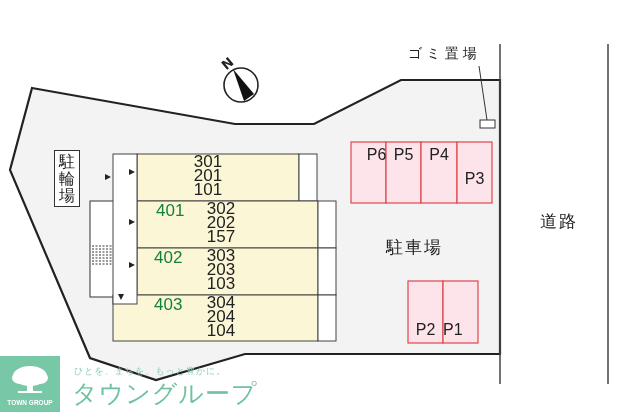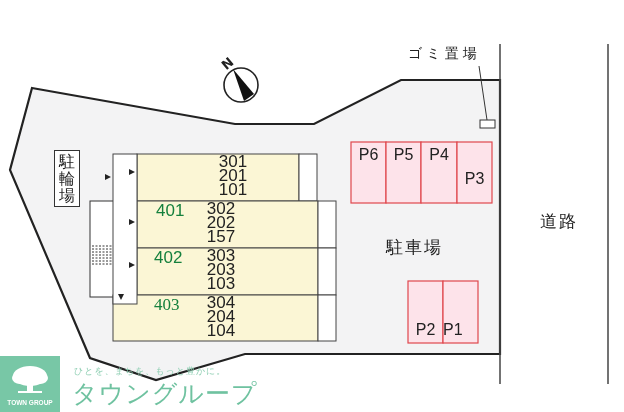--- a/index.html
+++ b/index.html
@@ -78,45 +78,45 @@
 <div class="abs jp" style="left:222px;top:56px;font-size:13px;font-weight:bold;transform:rotate(-40deg);">N</div>
 
 <div class="abs jp" style="left:408px;top:45px;font-size:14px;letter-spacing:4px;">ゴミ置場</div>
 
 <div class="abs bike" style="left:54px;top:150px;">
   <div>駐</div>
   <div>輪</div>
   <div>場</div>
 </div>
 
-<div class="abs unit-num" style="left:208px;top:155px;width:50px;">
+<div class="abs unit-num" style="left:183px;top:155px;width:50px;">
   <div>301</div>
   <div>201</div>
   <div>101</div>
 </div>
 <div class="abs floor4" style="left:156px;top:201px;">401</div>
 <div class="abs unit-num" style="left:196px;top:202px;width:50px;">
   <div>302</div>
   <div>202</div>
   <div>157</div>
 </div>
 <div class="abs floor4" style="left:154px;top:248px;">402</div>
 <div class="abs unit-num" style="left:196px;top:249px;width:50px;">
   <div>303</div>
   <div>203</div>
   <div>103</div>
 </div>
-<div class="abs floor4" style="left:154px;top:295px;font-family:Liberation Serif, serif;">403</div>
+<div class="abs floor4" style="left:154px;top:295px;">403</div>
 <div class="abs unit-num" style="left:196px;top:296px;width:50px;">
   <div>304</div>
   <div>204</div>
   <div>104</div>
 </div>
 
-<div class="abs plabel" style="left:351px;top:146px;width:35px;">P6</div>
+<div class="abs plabel" style="left:351px;top:146px;width:35px;padding-left:8px;">P6</div>
 <div class="abs plabel" style="left:386px;top:146px;width:35px;">P5</div>
 <div class="abs plabel" style="left:421px;top:146px;width:36px;">P4</div>
 <div class="abs plabel" style="left:457px;top:146px;width:35px;margin-top:24px;">P3</div>
 
 <div class="abs plabel" style="left:408px;top:321px;width:35px;">P2</div>
 <div class="abs plabel" style="left:443px;top:321px;width:14px;">P1</div>
 
 <div class="abs jp" style="left:386px;top:236px;font-size:17px;letter-spacing:2px;">駐車場</div>
 
 <div class="abs jp" style="left:540px;top:210px;font-size:17px;letter-spacing:2px;">道路</div>

